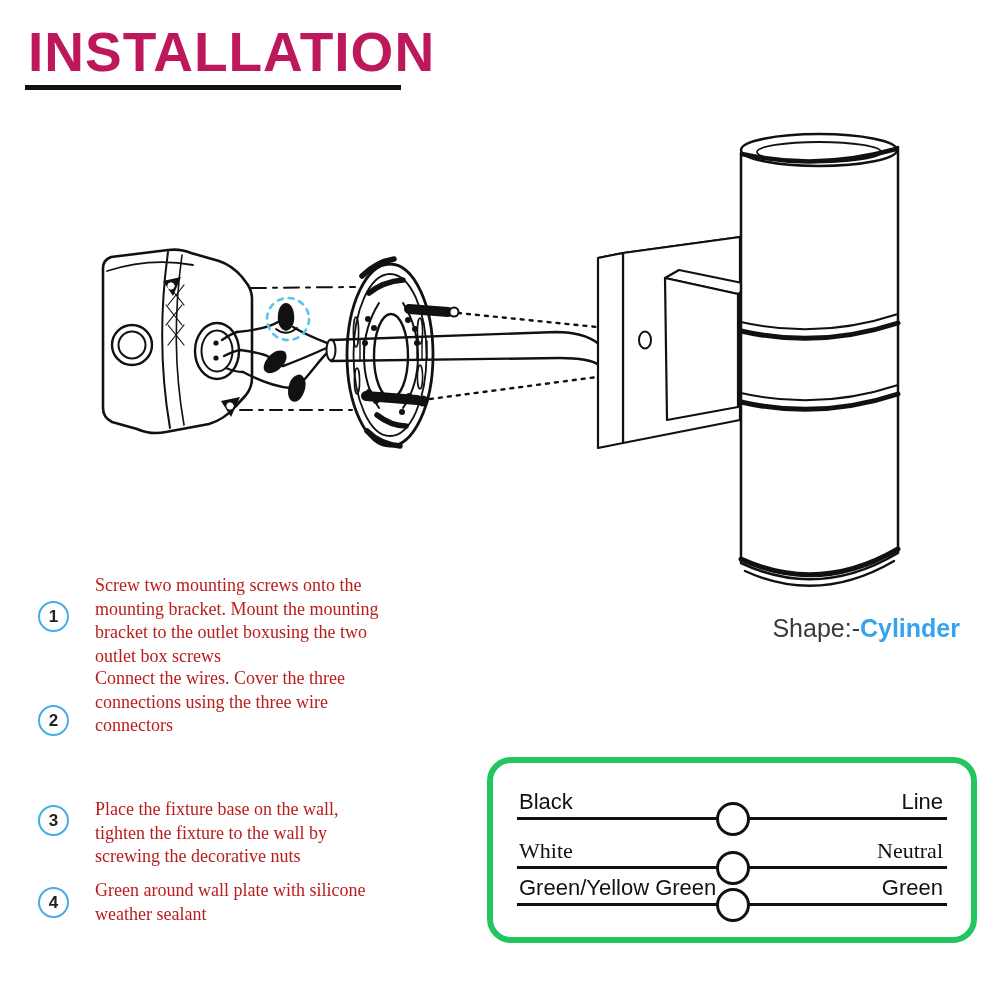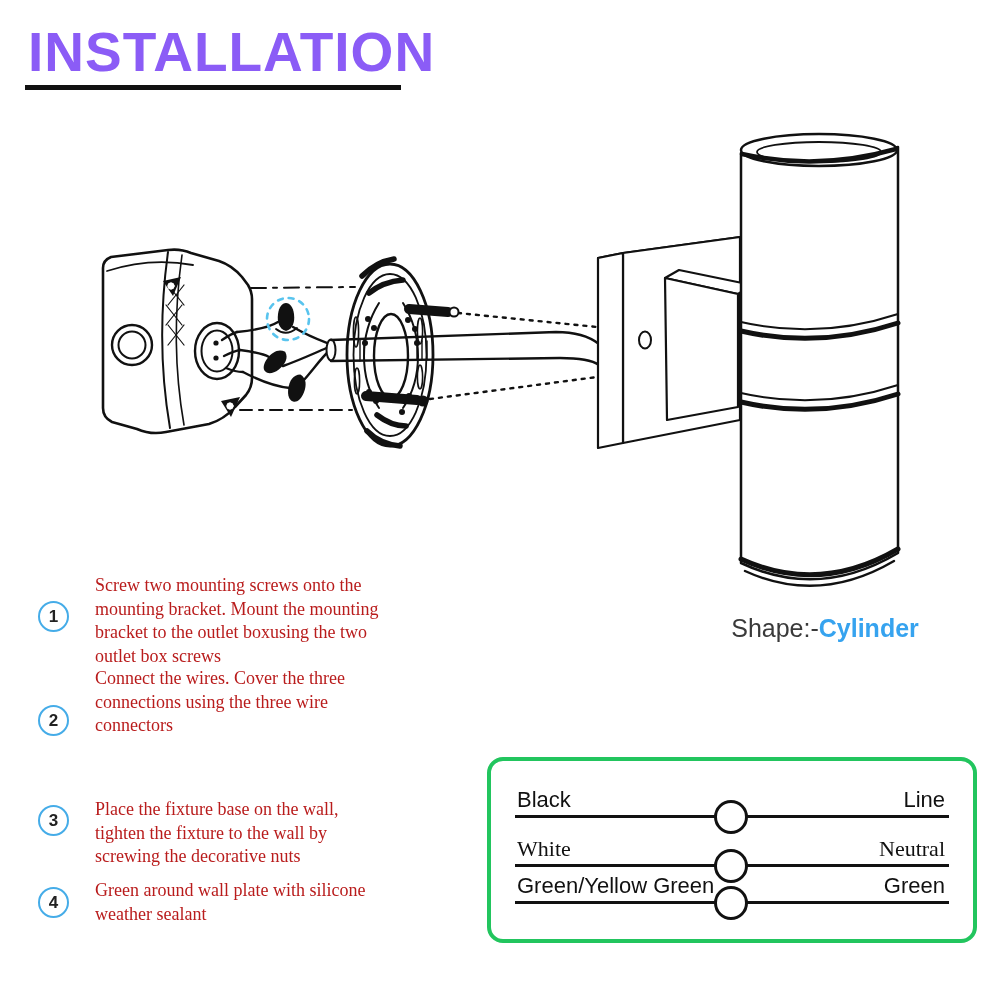--- a/index.html
+++ b/index.html
@@ -3,39 +3,39 @@
 <meta charset="utf-8">
 <style>
   html,body{margin:0;padding:0;}
   body{
     width:1000px;height:1000px;position:relative;background:#ffffff;
     font-family:"Liberation Sans", sans-serif;color:#1a1a1a;overflow:hidden;
   }
   .abs{position:absolute;}
   .title{
     left:28px;top:20px;font-size:55px;font-weight:800;letter-spacing:1px;
-    color:#8b5cf6;
+    color:#be185d;
   }
   .title-underline{left:25px;top:85px;width:376px;height:5px;background:#111;}
   .diagram-svg{left:0;top:100px;}
-  .shape-label{left:690px;top:614px;width:270px;text-align:center;font-size:25px;color:#3a3a3a;}
+  .shape-label{left:690px;top:614px;width:270px;text-align:right;font-size:25px;color:#3a3a3a;}
   .shape-label b{color:#36A3EF;font-weight:700;}
   .step-circle{
     width:31px;height:31px;border:2.5px solid #45ACE8;border-radius:50%;
     box-sizing:border-box;background:#fff;color:#222;font-size:17px;font-weight:700;
     display:flex;align-items:center;justify-content:center;left:38px;
   }
   .step-text{
     left:95px;width:375px;font-size:18px;line-height:23.5px;color:#b91c1c;
     white-space:pre-line;
     font-family:Liberation Serif, serif;
   }
   .wiring-box{
     left:487px;top:757px;width:490px;height:186px;box-sizing:border-box;
-    border:4px solid #22c55e;border-radius:16px;background:#fff;
+    border:6px solid #22c55e;border-radius:24px;background:#fff;
   }
   .wire-row-label{font-size:22px;color:#111;top:0;}
   .wire-row{position:absolute;left:0;width:100%;height:60px;}
   .wl{left:26px;}
   .wr{right:28px;}
   .wire-line{position:absolute;left:24px;right:24px;height:3px;background:#111;top:28px;}
   .wire-nut-circle{
     position:absolute;width:34px;height:34px;box-sizing:border-box;border:3.5px solid #111;
     border-radius:50%;background:#fff;left:223px;top:12.5px;
   }

